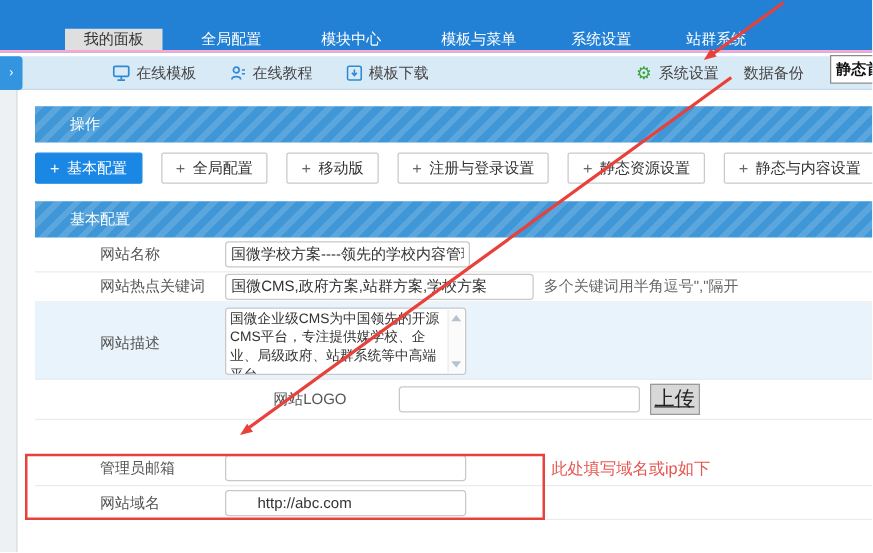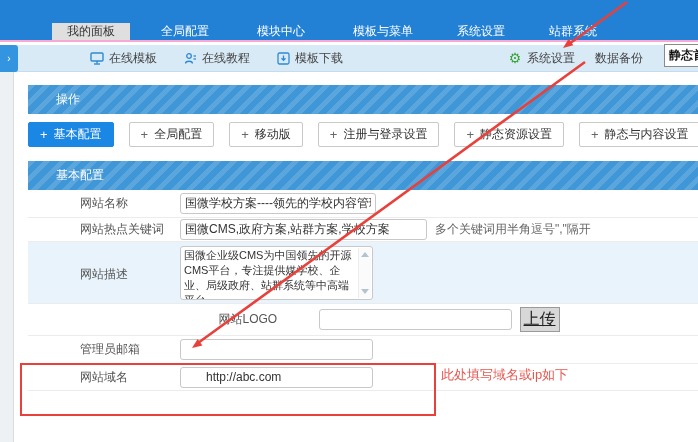--- a/index.html
+++ b/index.html
@@ -51,21 +51,21 @@
   
   .frow { display:flex; align-items:center; border-bottom:1px solid #ececec; font-size:12px; color:#555; }
   .frow.alt { background:#e9f3fb; }
   .flabel { width:152px; padding-left:52px; display:flex; align-items:center; gap:5px; flex:0 0 auto; }
   .ffield { display:flex; align-items:center; gap:8px; }
   .tinput { height:21px; border:1px solid #c8c8c8; border-radius:3px; font-size:12px;
             padding:0 4px; color:#333; font-family:"Liberation Sans","DejaVu Sans",sans-serif; }
   .w196{width:196px;} .w247{width:247px;} .w193{width:193px;padding-left:25px;}
   .hint { font-size:12px; color:#666; white-space:nowrap; }
   .r1{height:28px;} .r2{height:24px;} .r3{height:62px; align-items:flex-start; padding-top:4px;}
-  .r4{height:32px;justify-content:center;} .r5{height:28px;} .r6{height:27px;} .r7{height:27px;} .r8{height:26px; border-bottom:none;}
+  .r4{height:32px;justify-content:center;} .r5{height:28px;margin-top:25px;} .r6{height:27px;} .r7{height:27px;} .r8{height:26px; border-bottom:none;}
   .r3 .flabel{ align-self:center; }
   .textarea { position:relative; width:193px; height:54px; border:1px solid #c8c8c8; border-radius:3px;
               background:#fff; overflow:hidden; }
   .textarea .txt { padding:1px 17px 1px 3px; font-size:11px; line-height:1.35; color:#333; }
   .fake-sb { position:absolute; right:1px; top:1px; bottom:1px; width:13px; background:#fbfbfb;
              border-left:1px solid #ececec; }
   .fake-sb .up, .fake-sb .down { position:absolute; left:2px; width:0; height:0;
              border-left:4px solid transparent; border-right:4px solid transparent; }
   .fake-sb .up { top:4px; border-bottom:5px solid #b4c3cd; }
   .fake-sb .down { bottom:4px; border-top:5px solid #b4c3cd; }

